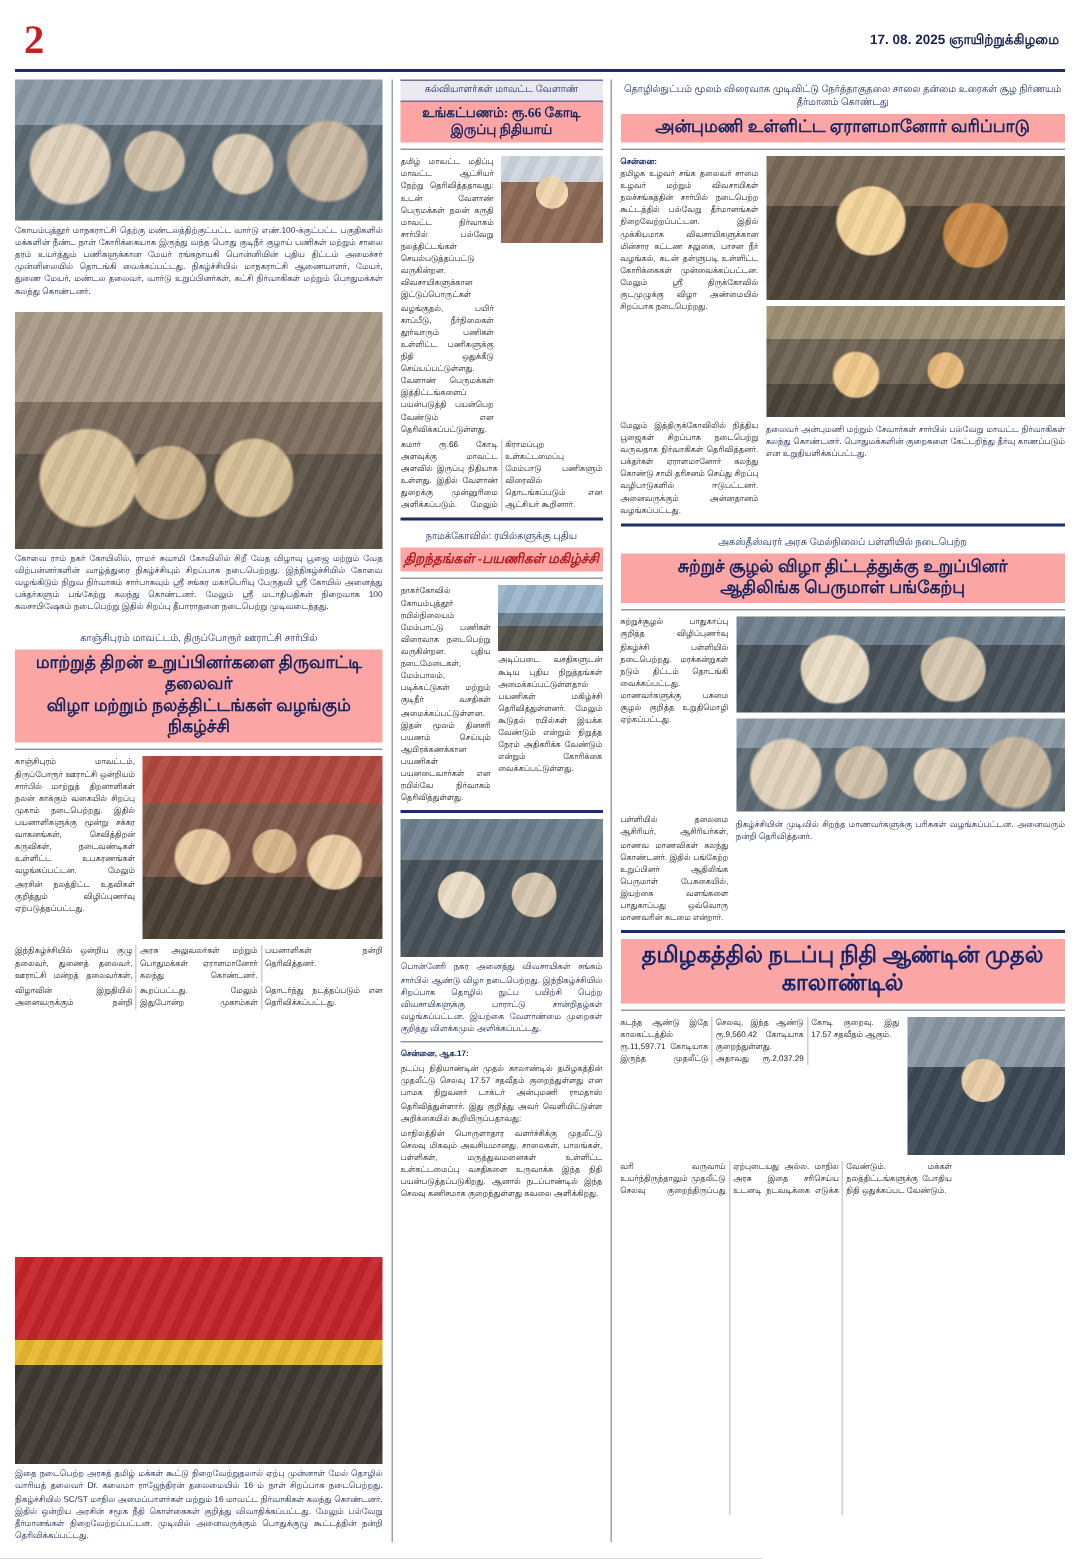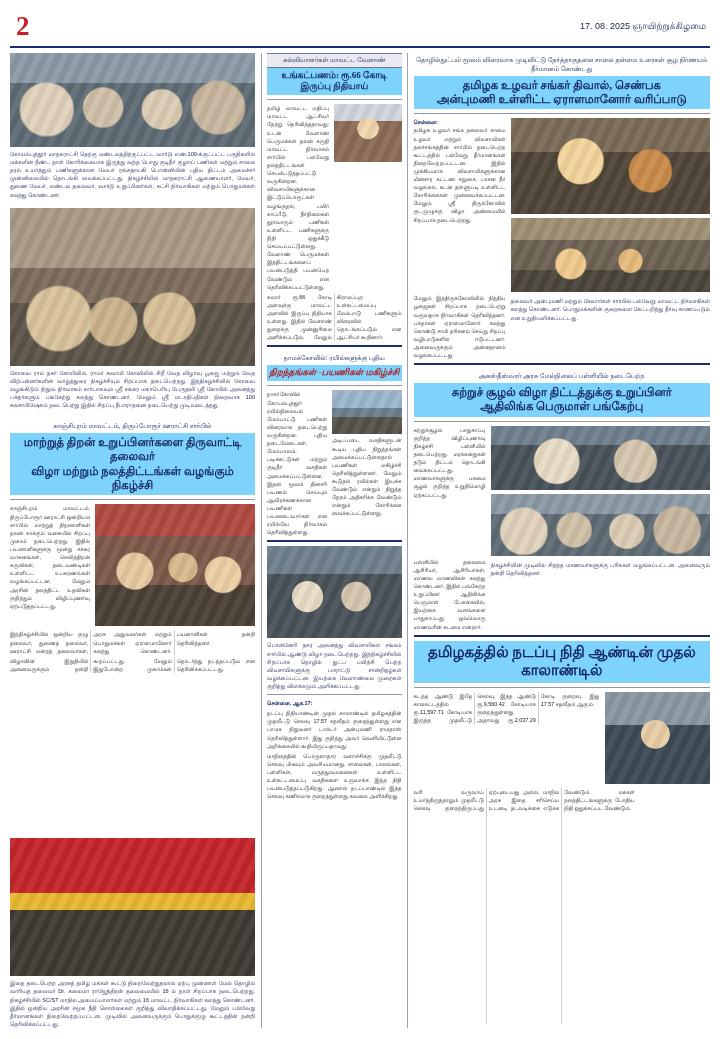--- a/index.html
+++ b/index.html
@@ -59,21 +59,21 @@
     color: #8a3a12;
     letter-spacing: 0.5px;
     margin-top: 1px;
   }
   .masthead-date {
     font-size: 9px;
     color: #16224f;
     text-align: right;
     width: 190px;
     padding-right: 4px;
-    font-weight: normal;
+    font-weight: bold;
   }
 
   
   .columns {
     display: flex;
     gap: 6px;
     margin-top: 5px;
     height: 975px;
   }
   .col {
@@ -86,21 +86,21 @@
 
   
   .kicker {
     font-size: 6.5px;
     color: #10205e;
     text-align: center;
     line-height: 1.35;
     margin: 3px 0 2px 0;
   }
   .headline-box {
-    background: #7dd3fc;
+    background: #fca5a5;
     text-align: center;
     padding: 2px 2px 3px 2px;
   }
   .headline {
     font-family: "Liberation Serif", serif;
     font-weight: bold;
     color: #13245f;
     line-height: 1.25;
     text-align: center;
   }
@@ -339,21 +339,20 @@
         <div class="body-text mt2">நடப்பு நிதியாண்டின் முதல் காலாண்டில் தமிழகத்தின் முதலீட்டு செலவு 17.57 சதவீதம் குறைந்துள்ளது என பாமக நிறுவனர் டாக்டர் அன்புமணி ராமதாஸ் தெரிவித்துள்ளார். இது குறித்து அவர் வெளியிட்டுள்ள அறிக்கையில் கூறியிருப்பதாவது:</div>
         <div class="body-text mt2">மாநிலத்தின் பொருளாதார வளர்ச்சிக்கு முதலீட்டு செலவு மிகவும் அவசியமானது. சாலைகள், பாலங்கள், பள்ளிகள், மருத்துவமனைகள் உள்ளிட்ட உள்கட்டமைப்பு வசதிகளை உருவாக்க இந்த நிதி பயன்படுத்தப்படுகிறது. ஆனால் நடப்பாண்டில் இந்த செலவு கணிசமாக குறைந்துள்ளது கவலை அளிக்கிறது.</div>
       </div>
     </div>
 
     <div class="col col-right">
 
       <div>
         <div class="kicker">தொழில்நுட்பம் மூலம் விரைவாக முடிவிட்டு நேர்த்தாகுதலை சாலை தன்மை உரைகள் சூழ நிர்ணயம் தீர்மானம் கொண்டது</div>
         <div class="headline-box">
-          <div class="headline h-md">தமிழக உழவர் சங்கர் திவால், செண்பக</div>
           <div class="headline h-md">அன்புமணி உள்ளிட்ட ஏராளமானோர் வரிப்பாடு</div>
         </div>
         <hr class="rule">
         <div class="flexrow">
           <div style="width:92px">
             <div class="body-text">
               <span class="place">சென்னை:</span>
             </div>
             <div class="body-text">தமிழக உழவர் சங்க தலைவர் சாமை உழவர் மற்றும் விவசாயிகள் நலச்சங்கத்தின் சார்பில் நடைபெற்ற கூட்டத்தில் பல்வேறு தீர்மானங்கள் நிறைவேற்றப்பட்டன. இதில் முக்கியமாக விவசாயிகளுக்கான மின்சார கட்டண சலுகை, பாசன நீர் வழங்கல், கடன் தள்ளுபடி உள்ளிட்ட கோரிக்கைகள் முன்வைக்கப்பட்டன. மேலும் ஸ்ரீ திருக்கோவில் குடமுழுக்கு விழா அண்மையில் சிறப்பாக நடைபெற்றது.</div>
           </div>

